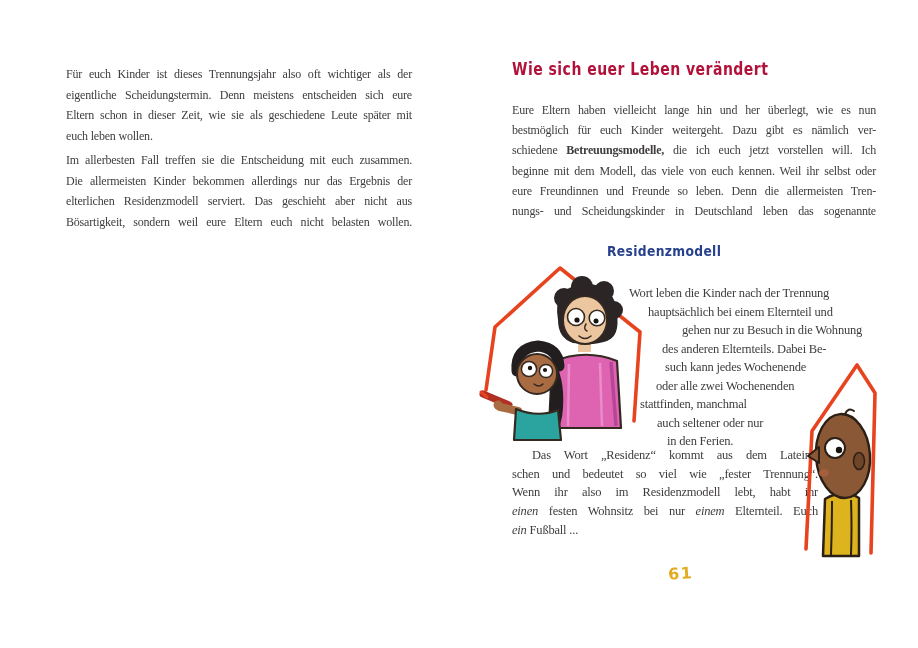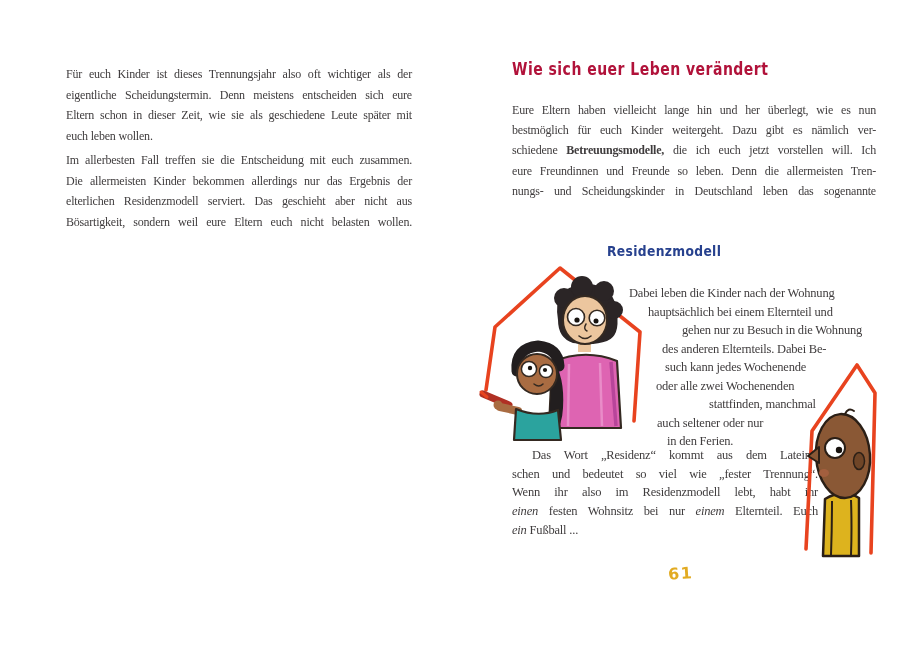--- a/index.html
+++ b/index.html
@@ -61,34 +61,35 @@
 </div>
 
 <div>
 
   <div class="abs heading">Wie sich euer Leben verändert</div>
 
   <div class="abs bodytext lh-intro" style="left:512px;top:100px;width:364px;">
     <div class="j">Eure Eltern haben vielleicht lange hin und her überlegt, wie es nun</div>
     <div class="j">bestmöglich für euch Kinder weitergeht. Dazu gibt es nämlich ver-</div>
     <div class="j">schiedene <b>Betreuungsmodelle,</b> die ich euch jetzt vorstellen will. Ich</div>
+    <div class="j">beginne mit dem Modell, das viele von euch kennen. Weil ihr selbst oder</div>
     <div class="j">eure Freundinnen und Freunde so leben. Denn die allermeisten Tren-</div>
     <div class="j">nungs- und Scheidungskinder in Deutschland leben das sogenannte</div>
   </div>
 
   <div class="abs subheading">Residenzmodell</div>
 
   <div>
-    <div class="wrapline" style="left:629px;top:286px;">Dabei leben die Kinder nach der Wohnung</div>
+    <div class="wrapline" style="left:629px;top:286px;">Wort leben die Kinder nach der Trennung</div>
     <div class="wrapline" style="left:648px;top:304.5px;">hauptsächlich bei einem Elternteil und</div>
     <div class="wrapline" style="left:661px;top:323px;margin-left:21px;">gehen nur zu Besuch in die Wohnung</div>
     <div class="wrapline" style="left:662px;top:341.5px;">des anderen Elternteils. Dabei Be-</div>
     <div class="wrapline" style="left:665px;top:360px;">such kann jedes Wochenende</div>
     <div class="wrapline" style="left:656px;top:378.5px;">oder alle zwei Wochenenden</div>
-    <div class="wrapline" style="left:695px;top:397px;margin-left:14px;">stattfinden, manchmal</div>
+    <div class="wrapline" style="left:626px;top:397px;margin-left:14px;">stattfinden, manchmal</div>
     <div class="wrapline" style="left:657px;top:415.5px;">auch seltener oder nur</div>
     <div class="wrapline" style="left:667px;top:434px;">in den Ferien.</div>
   </div>
 
   <div class="abs bodytext lh-res" style="left:512px;top:446px;width:306px;font-size:12.5px;">
     <div class="j r-first">Das Wort „Residenz“ kommt aus dem Lateini-</div>
     <div class="j">schen und bedeutet so viel wie „fester Trennung“.</div>
     <div class="j">Wenn ihr also im Residenzmodell lebt, habt ihr</div>
     <div class="j"><i>einen</i> festen Wohnsitz bei nur <i>einem</i> Elternteil. Euch</div>
     <div class="l"><i>ein</i> Fußball ...</div>

